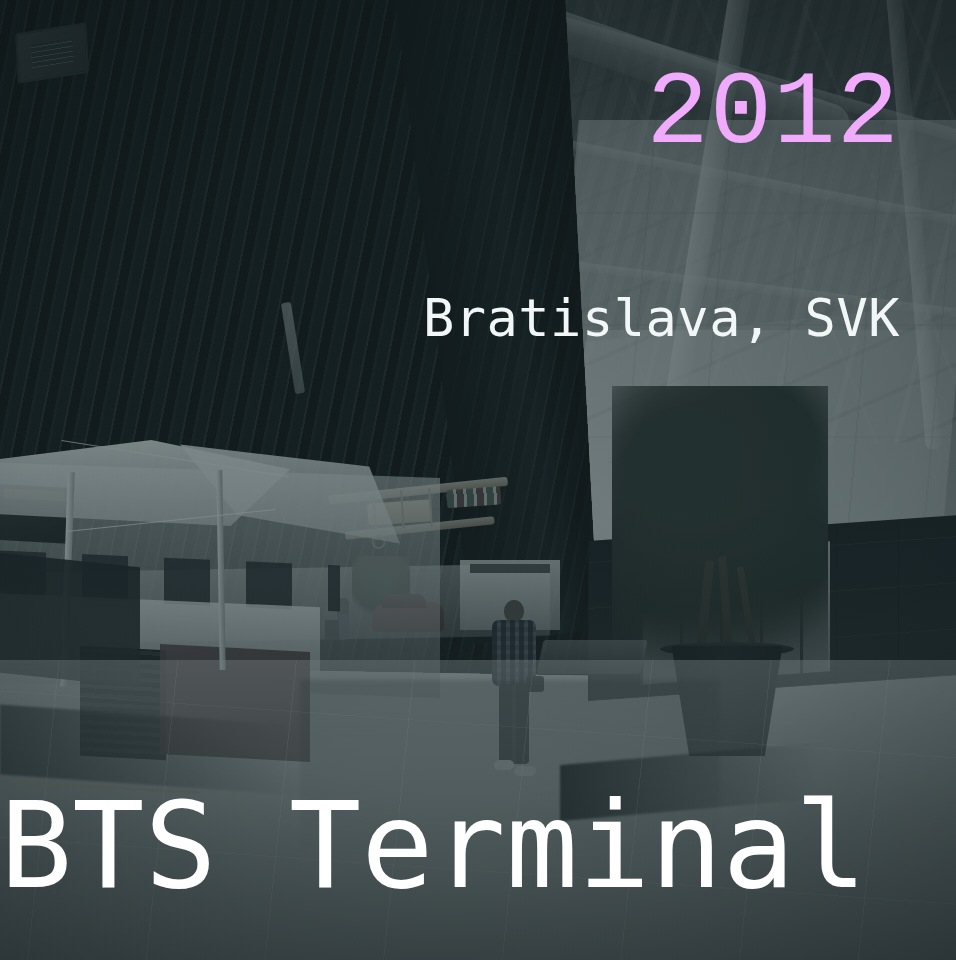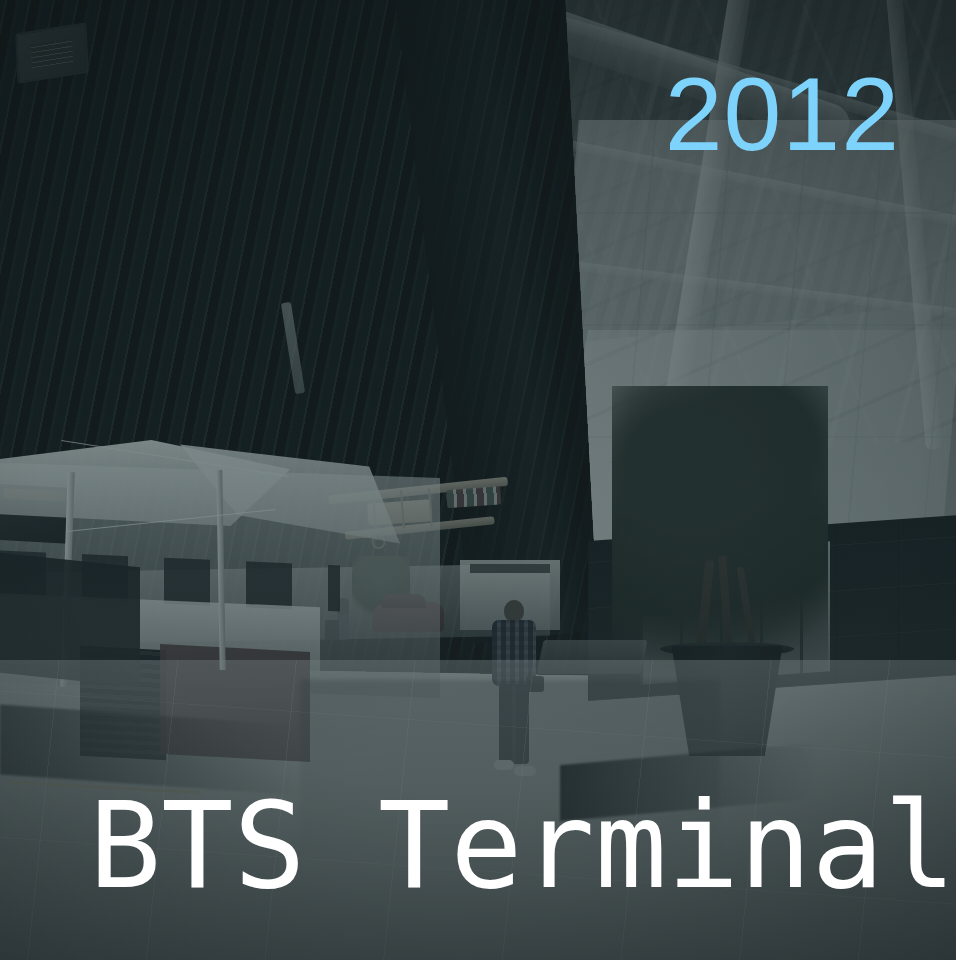--- a/index.html
+++ b/index.html
@@ -331,40 +331,40 @@
     background:radial-gradient(120% 90% at 50% 48%, rgba(0,0,0,0) 38%, rgba(10,16,18,.42) 100%);
   }
   .grade-flat{position:absolute;inset:0;background:rgba(46,56,58,.26);}
 
   
   .caption{position:absolute;inset:0;pointer-events:none;}
   .cap-year{
     position:absolute;right:56px;top:62px;
     font-size:104px;line-height:1;
     font-weight:300;letter-spacing:1px;
-    color:#7dd3fc;
-    font-family:Liberation Sans, sans-serif;
+    color:#f0abfc;
+    font-family:Liberation Mono, monospace;
     font-stretch:condensed;
   }
   .cap-sub{
     position:absolute;right:56px;top:212px;
     font-size:47px;line-height:1;font-weight:300;
     color:rgba(233,240,240,.58);
     letter-spacing:.5px;
     font-family:"DejaVu Sans Mono","Liberation Mono",monospace;
   }
   .cap-city{
     position:absolute;right:56px;top:292px;
     font-size:52px;line-height:1;font-weight:300;
     color:#f2f6f6;letter-spacing:.5px;
     font-family:"DejaVu Sans Mono","Liberation Mono",monospace;
   }
   .cap-title{
     position:absolute;left:0;right:0;bottom:54px;
-    text-align:right;
+    text-align:left;
     font-size:120px;line-height:1;font-weight:300;
     color:#ffffff;letter-spacing:0px;
     font-family:"DejaVu Sans Mono","Liberation Mono",monospace;
   }
 </style>
 </head>
 <body>
 
 <div class="stage">
 
@@ -452,16 +452,17 @@
 
     <div class="grade-desat"></div>
     <div class="grade-teal"></div>
     <div class="grade-flat"></div>
     <div class="grade-dark"></div>
     <div class="grade-vignette"></div>
   </div>
 
   <div class="caption">
     <div class="cap-year">2012</div>
+    <div class="cap-city">Bratislava, SVK</div>
     <div class="cap-title">BTS Terminal</div>
   </div>
 
 </div>
 
 </body></html>

